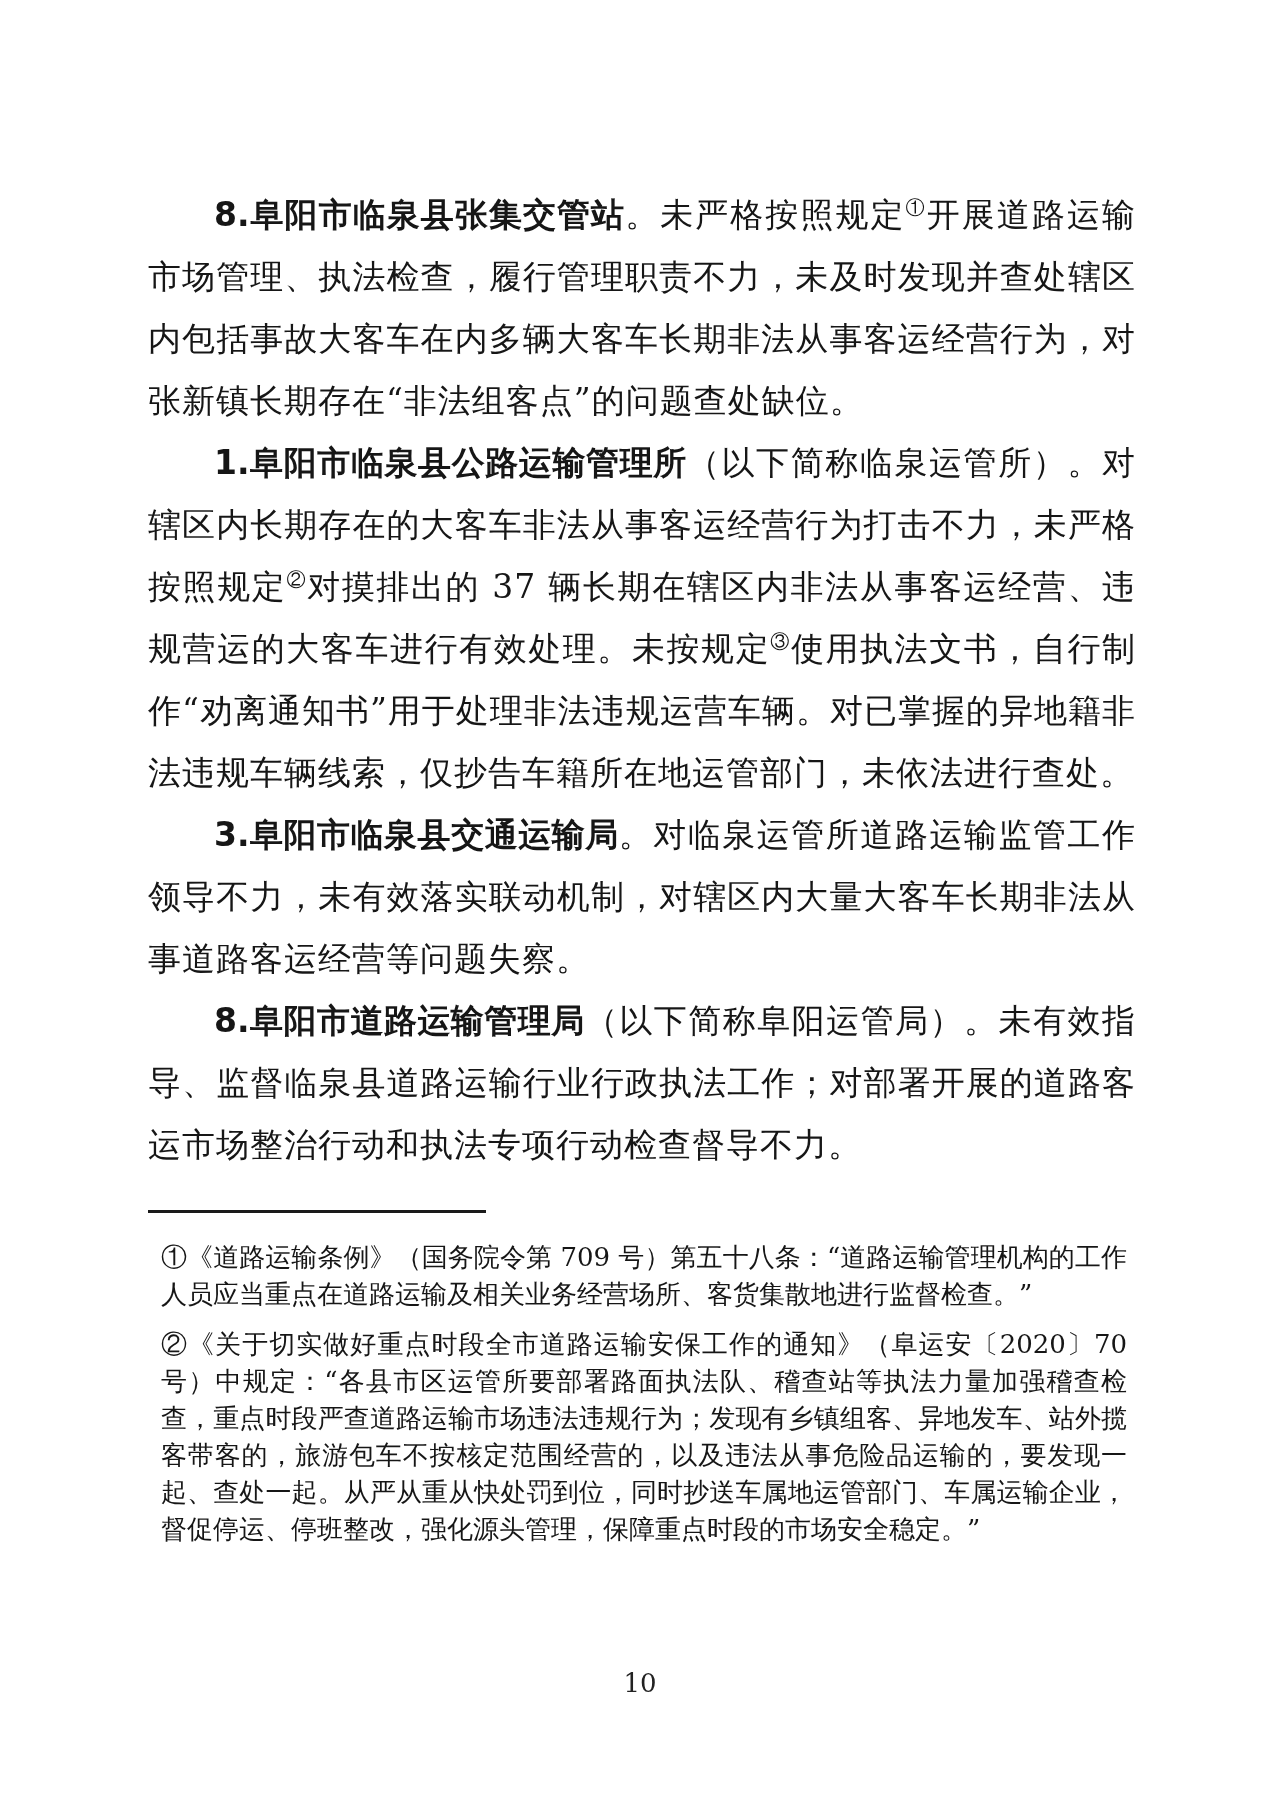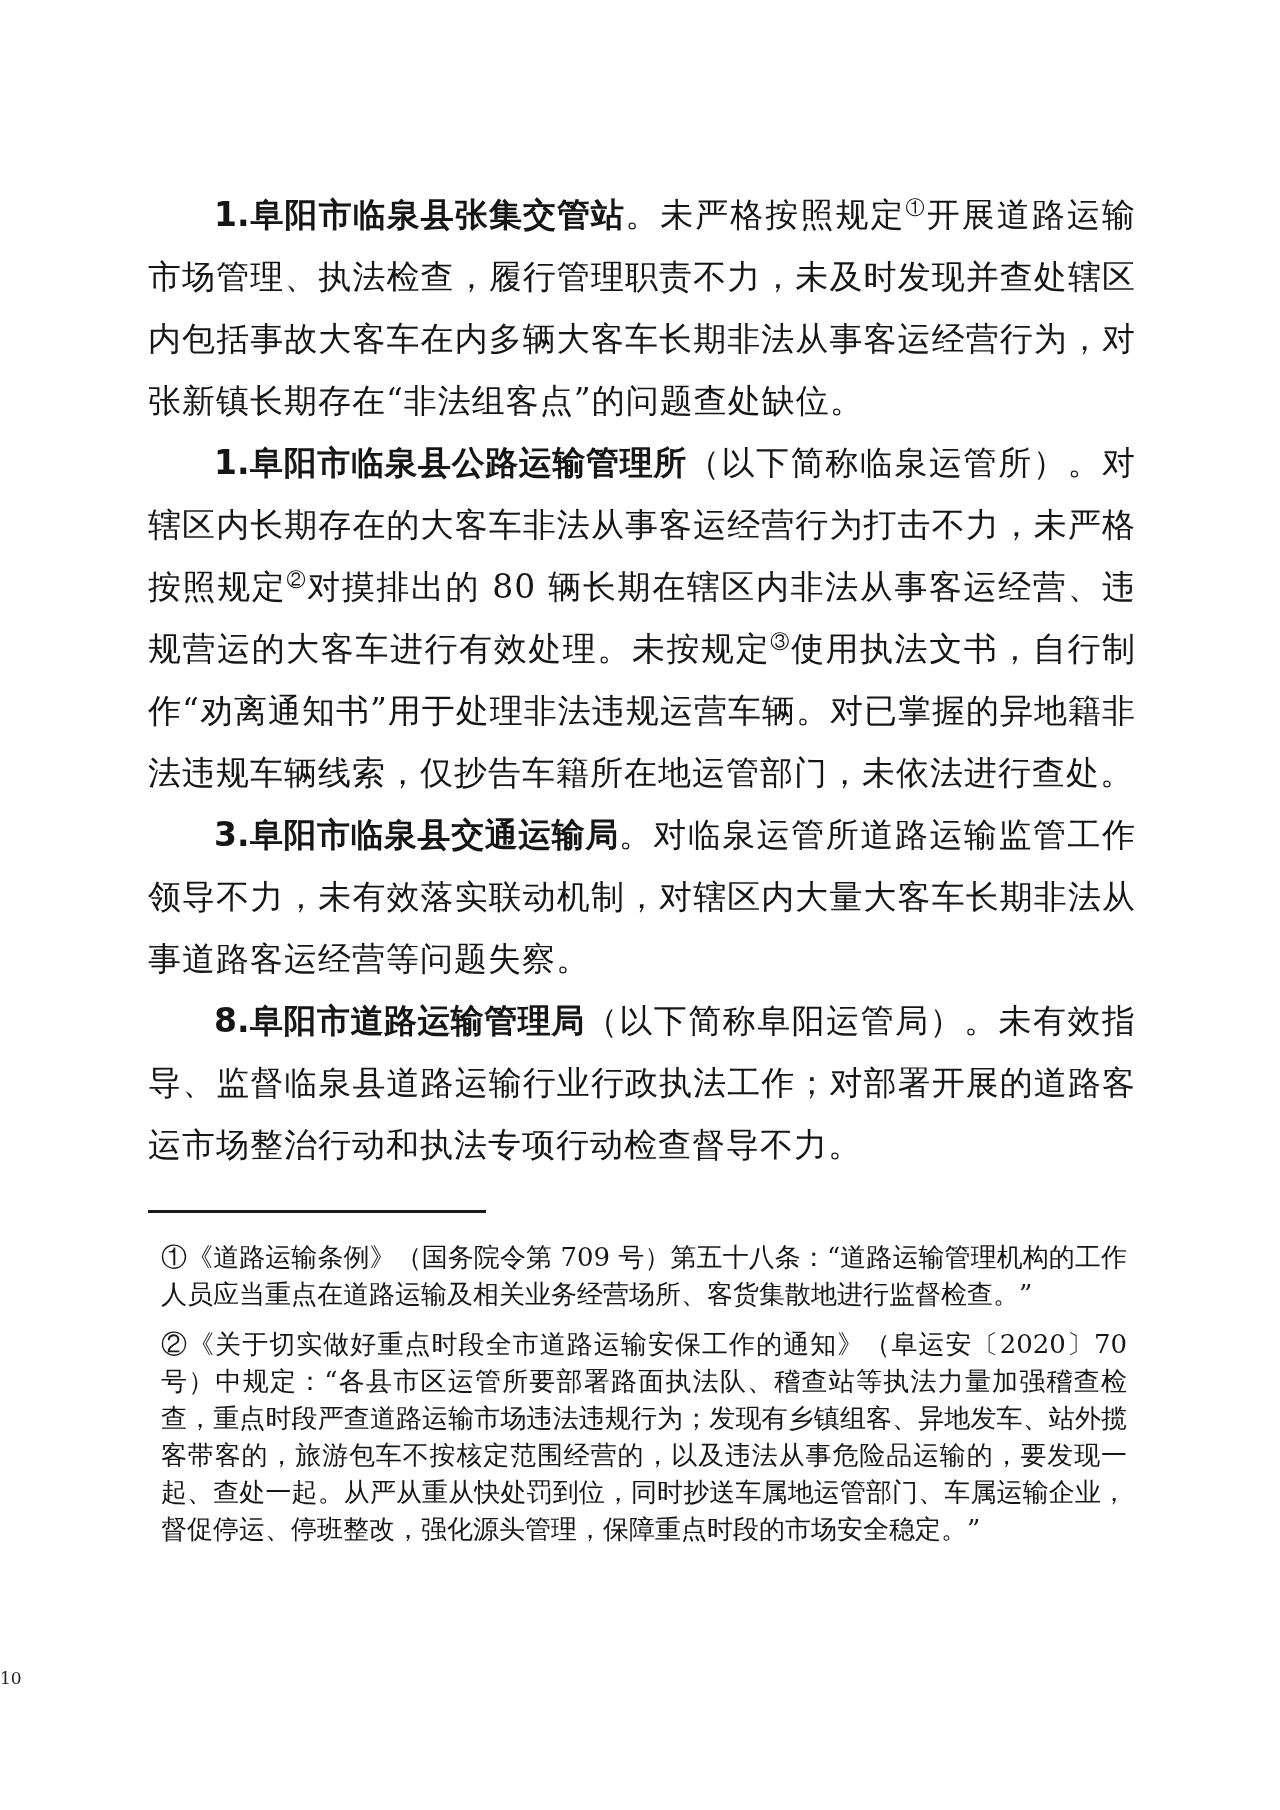--- a/index.html
+++ b/index.html
@@ -58,31 +58,32 @@
     text-align: justify;
   }
   .footnotes p {
     margin: 13px;
   }
   .page-number {
     position: absolute;
     left: 0;
     top: 1668px;
     width: 100%;
-    font-size: 17px;
+    text-align: center;
+    font-size: 26px;
     color: #222222;
   }
 </style>
 </head>
 <body>
 
 <div class="page">
   <main class="body-text">
-      <p><span class="seg-bold">1.阜阳市临泉县张集交管站</span><span>。未严格按照规定</span><sup>①</sup><span>开展道路运输市场管理、执法检查，履行管理职责不力，未及时发现并查处辖区内包括事故大客车在内多辆大客车长期非法从事客运经营行为，对张新镇长期存在“非法组客点”的问题查处缺位。</span></p>
-      <p><span class="seg-bold">1.阜阳市临泉县公路运输管理所</span><span>（以下简称临泉运管所）。对辖区内长期存在的大客车非法从事客运经营行为打击不力，未严格按照规定</span><sup>②</sup><span>对摸排出的 80 辆长期在辖区内非法从事客运经营、违规营运的大客车进行有效处理。未按规定</span><sup>③</sup><span>使用执法文书，自行制作“劝离通知书”用于处理非法违规运营车辆。对已掌握的异地籍非法违规车辆线索，仅抄告车籍所在地运管部门，未依法进行查处。</span></p>
+      <p><span class="seg-bold">8.阜阳市临泉县张集交管站</span><span>。未严格按照规定</span><sup>①</sup><span>开展道路运输市场管理、执法检查，履行管理职责不力，未及时发现并查处辖区内包括事故大客车在内多辆大客车长期非法从事客运经营行为，对张新镇长期存在“非法组客点”的问题查处缺位。</span></p>
+      <p><span class="seg-bold">1.阜阳市临泉县公路运输管理所</span><span>（以下简称临泉运管所）。对辖区内长期存在的大客车非法从事客运经营行为打击不力，未严格按照规定</span><sup>②</sup><span>对摸排出的 37 辆长期在辖区内非法从事客运经营、违规营运的大客车进行有效处理。未按规定</span><sup>③</sup><span>使用执法文书，自行制作“劝离通知书”用于处理非法违规运营车辆。对已掌握的异地籍非法违规车辆线索，仅抄告车籍所在地运管部门，未依法进行查处。</span></p>
       <p><span class="seg-bold">3.阜阳市临泉县交通运输局</span><span>。对临泉运管所道路运输监管工作领导不力，未有效落实联动机制，对辖区内大量大客车长期非法从事道路客运经营等问题失察。</span></p>
       <p><span class="seg-bold">8.阜阳市道路运输管理局</span><span>（以下简称阜阳运管局）。未有效指导、监督临泉县道路运输行业行政执法工作；对部署开展的道路客运市场整治行动和执法专项行动检查督导不力。</span></p>
     </main>
   <div class="footnote-sep"></div>
   <section class="footnotes">
       <p>①《道路运输条例》（国务院令第 709 号）第五十八条：“道路运输管理机构的工作人员应当重点在道路运输及相关业务经营场所、客货集散地进行监督检查。”</p>
       <p>②《关于切实做好重点时段全市道路运输安保工作的通知》（阜运安〔2020〕70 号）中规定：“各县市区运管所要部署路面执法队、稽查站等执法力量加强稽查检查，重点时段严查道路运输市场违法违规行为；发现有乡镇组客、异地发车、站外揽客带客的，旅游包车不按核定范围经营的，以及违法从事危险品运输的，要发现一起、查处一起。从严从重从快处罚到位，同时抄送车属地运管部门、车属运输企业，督促停运、停班整改，强化源头管理，保障重点时段的市场安全稳定。”</p>
     </section>
   <div class="page-number">10</div>
 </div>

